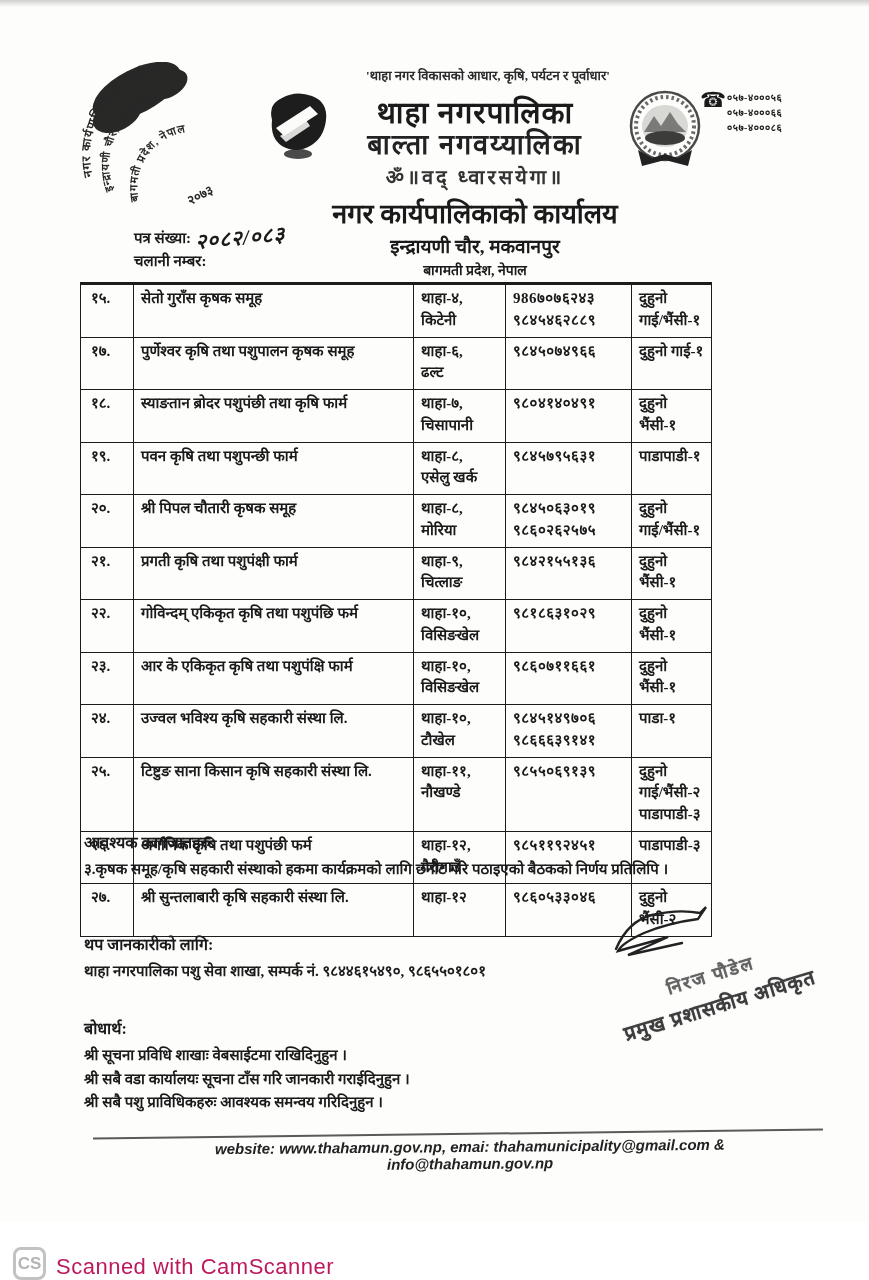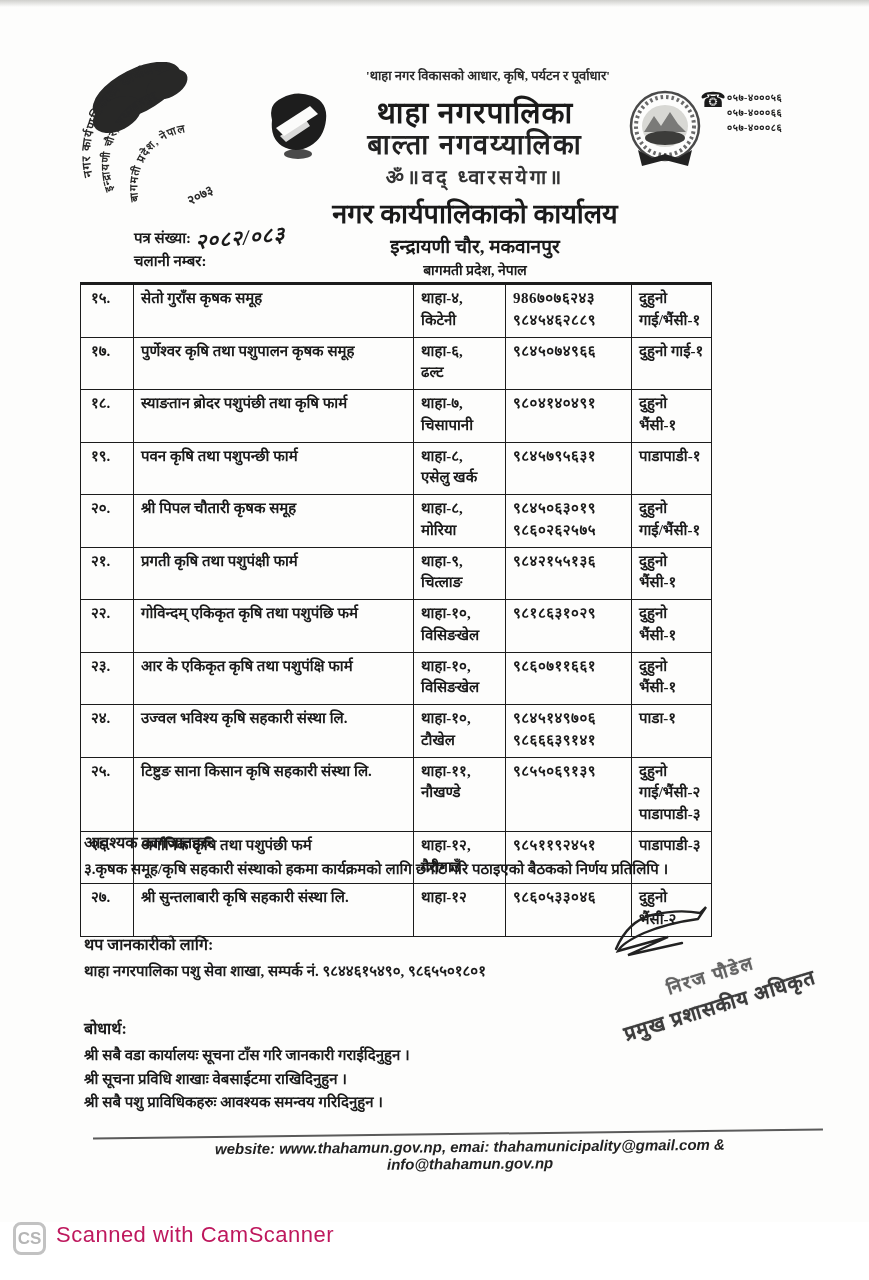--- a/index.html
+++ b/index.html
@@ -61,21 +61,21 @@
   .sig-title { font-size:20px; font-weight:bold; margin-top:6px; letter-spacing:1px; }
 
   
   .web-rule { left:93px; top:1133px; width:730px; border-top:2px solid #5a5a5a;
     transform:rotate(-0.7deg); }
   .web-line { left:170px; top:1138px; width:600px; text-align:center;
     font-family:"Liberation Sans", sans-serif; font-style:italic; font-weight:bold;
     font-size:15px; color:#222; transform:rotate(-0.5deg); }
 
   .scanner-bar { left:0; top:1222px; width:869px; height:58px; background:#fff;
-    display:flex; align-items:flex-start; padding-left:13px;
+    display:flex; align-items:flex-end; padding-left:13px;
     font-family:"Liberation Sans", sans-serif; }
   .cs-logo { width:33px; height:33px; border:3px solid #c2c2c2; border-radius:8px;
     color:#b5b5b5; font-weight:bold; font-size:17px; display:flex;
     align-items:center; justify-content:center; margin-right:10px; }
   .cs-text { color:#be185d; font-size:22px; letter-spacing:.5px; }
 </style>
 </head>
 <body>
 
 <div class="page">
@@ -390,22 +390,22 @@
   </div>
 
   <div class="abs section" style="top:933px;">
     <div class="section-heading">थप जानकारीको लागि:</div>
     <div class="note-line">थाहा नगरपालिका पशु सेवा शाखा, सम्पर्क नं. ९८४४६१५४९०, ९८६५५०१८०१</div>
   </div>
 
   <div class="abs section" style="top:1000px;margin-top:17px;">
     <div class="section-heading">बोधार्थ:</div>
     <div>
+        <div class="note-line">श्री सूचना प्रविधि शाखाः वेबसाईटमा राखिदिनुहुन ।</div>
         <div class="note-line">श्री सबै वडा कार्यालयः सूचना टाँस गरि जानकारी गराईदिनुहुन ।</div>
-        <div class="note-line">श्री सूचना प्रविधि शाखाः वेबसाईटमा राखिदिनुहुन ।</div>
         <div class="note-line">श्री सबै पशु प्राविधिकहरुः आवश्यक समन्वय गरिदिनुहुन ।</div>
       </div>
   </div>
 
   <div class="abs sig-flourish">
     <svg width="110" height="62" viewBox="0 0 110 62">
       <path d="M8,46 Q20,18 44,12 Q70,6 92,10 L98,4 L90,16 Q60,20 36,30 Q14,40 10,48 L60,34 L20,52 L74,40" fill="none" stroke="#222" stroke-width="2.4" stroke-linecap="round"></path>
     </svg>
   </div>
   <div class="abs sig-stamp">

